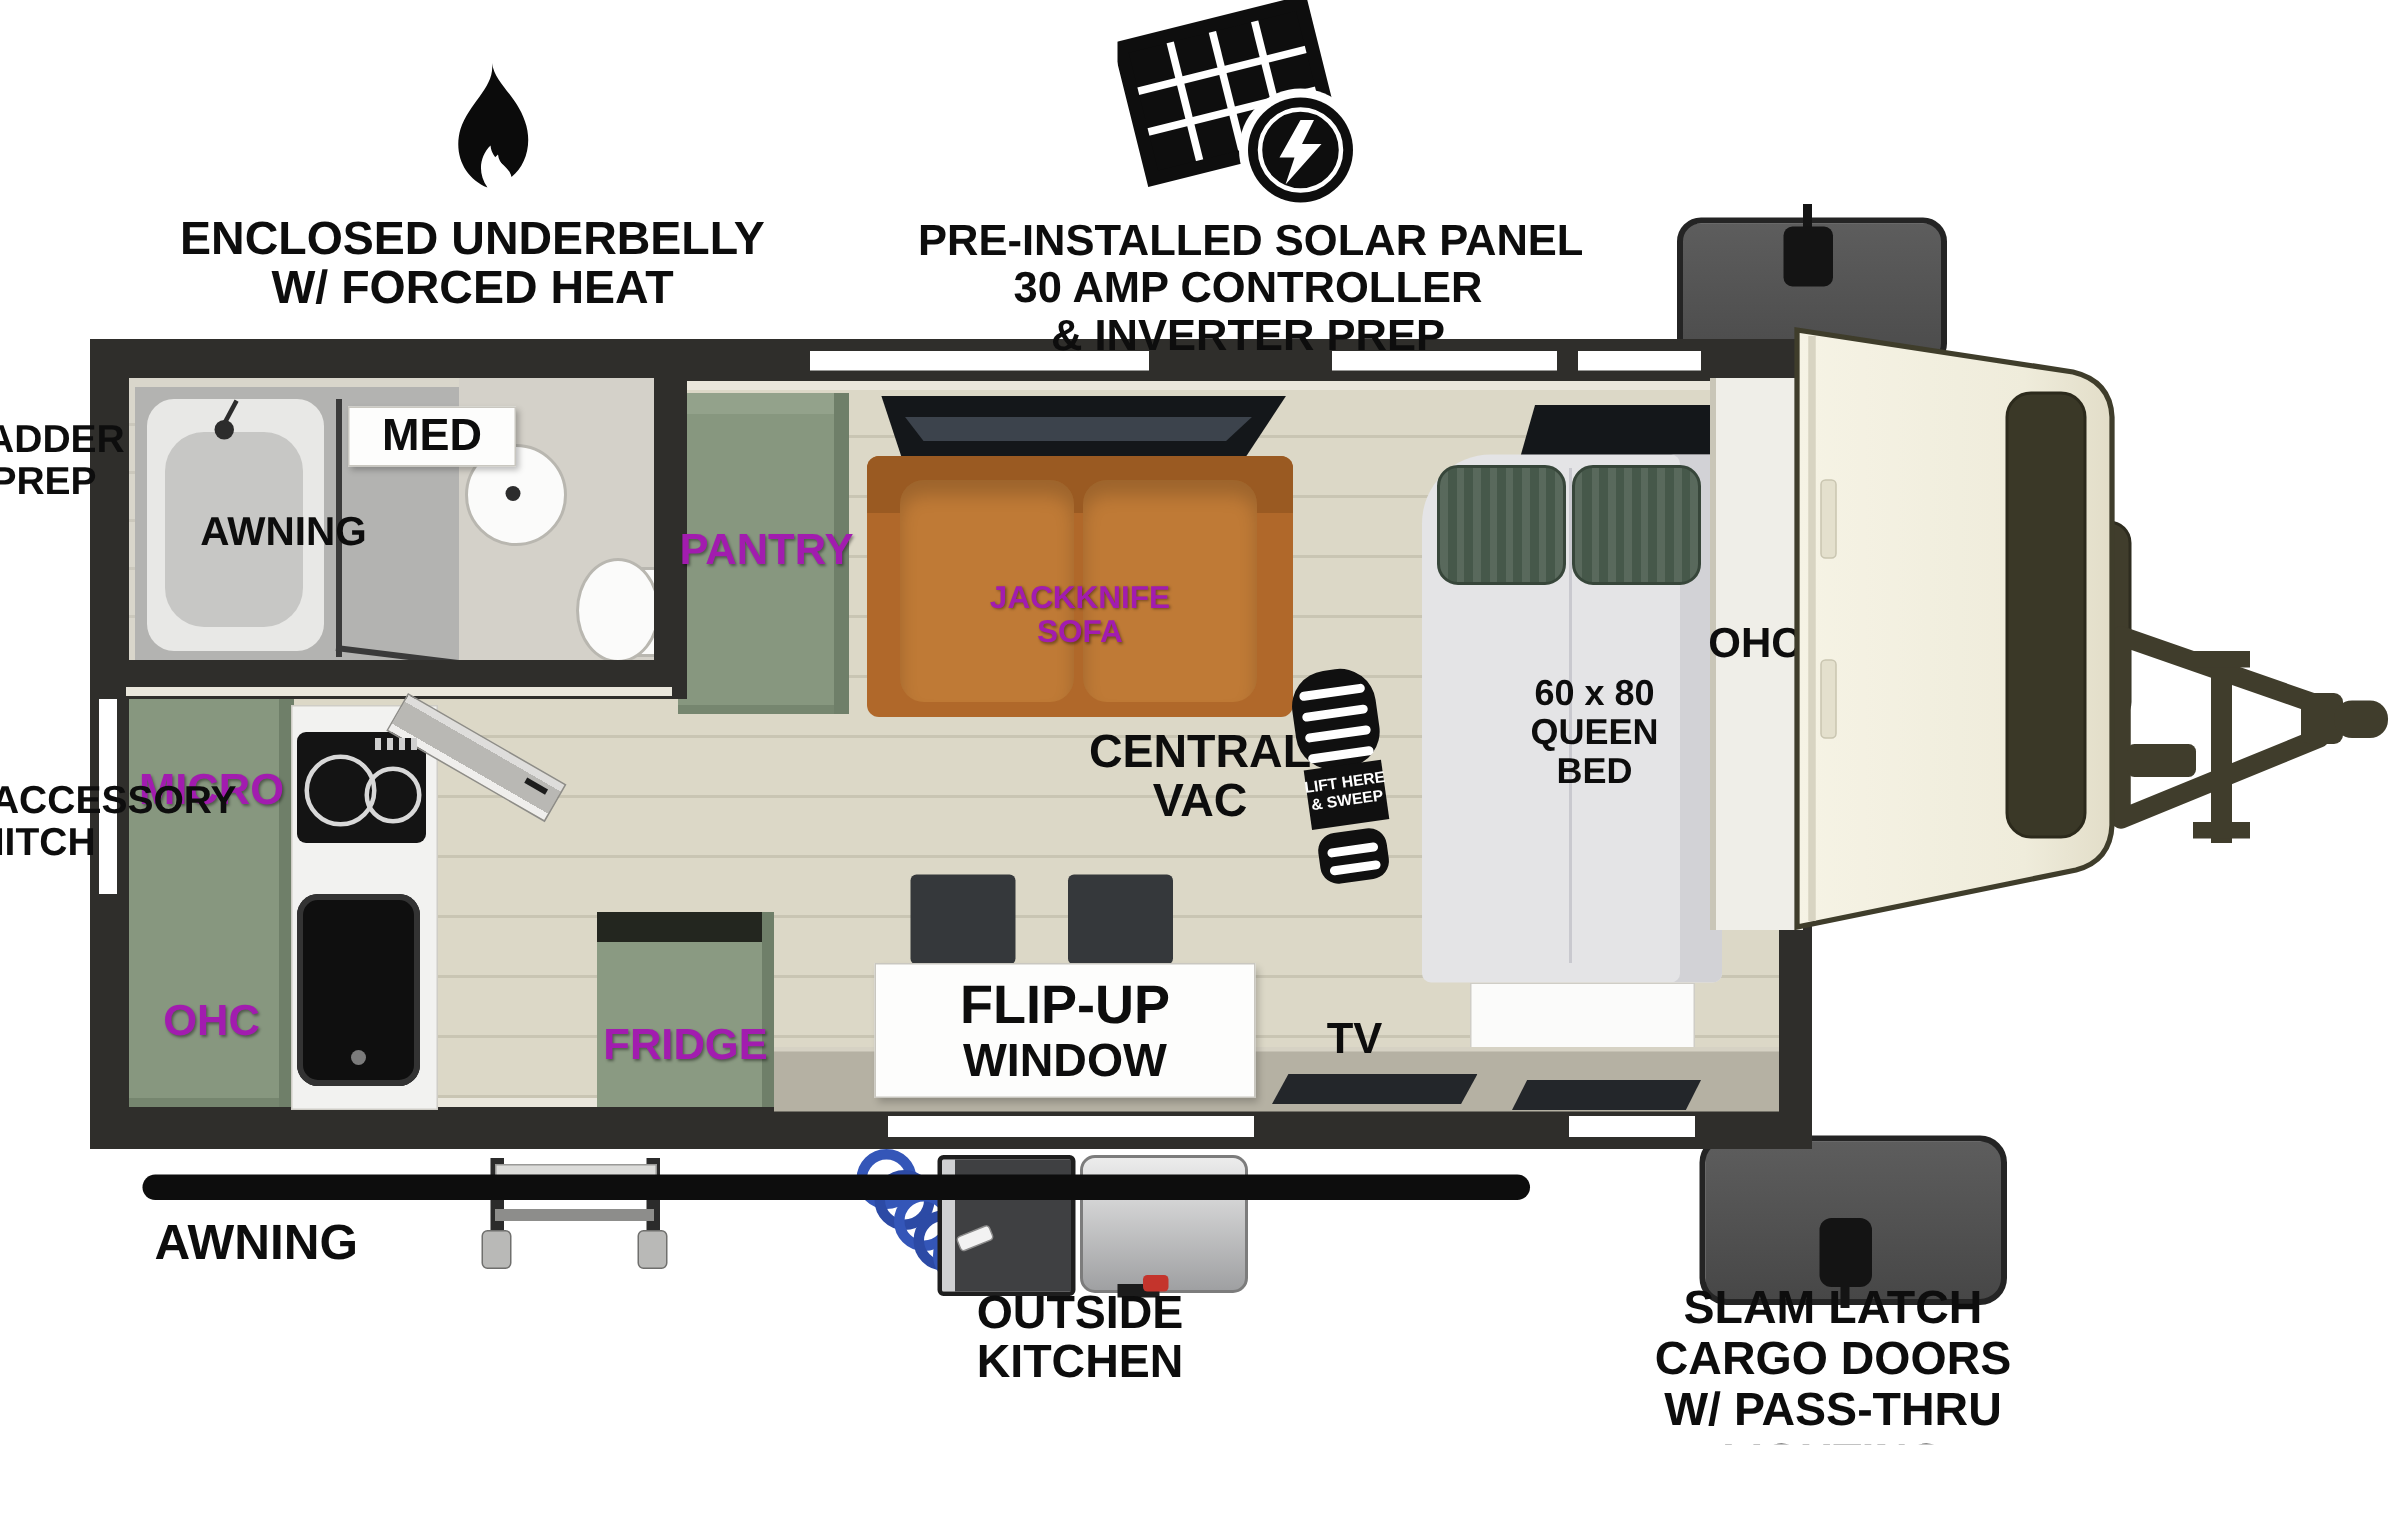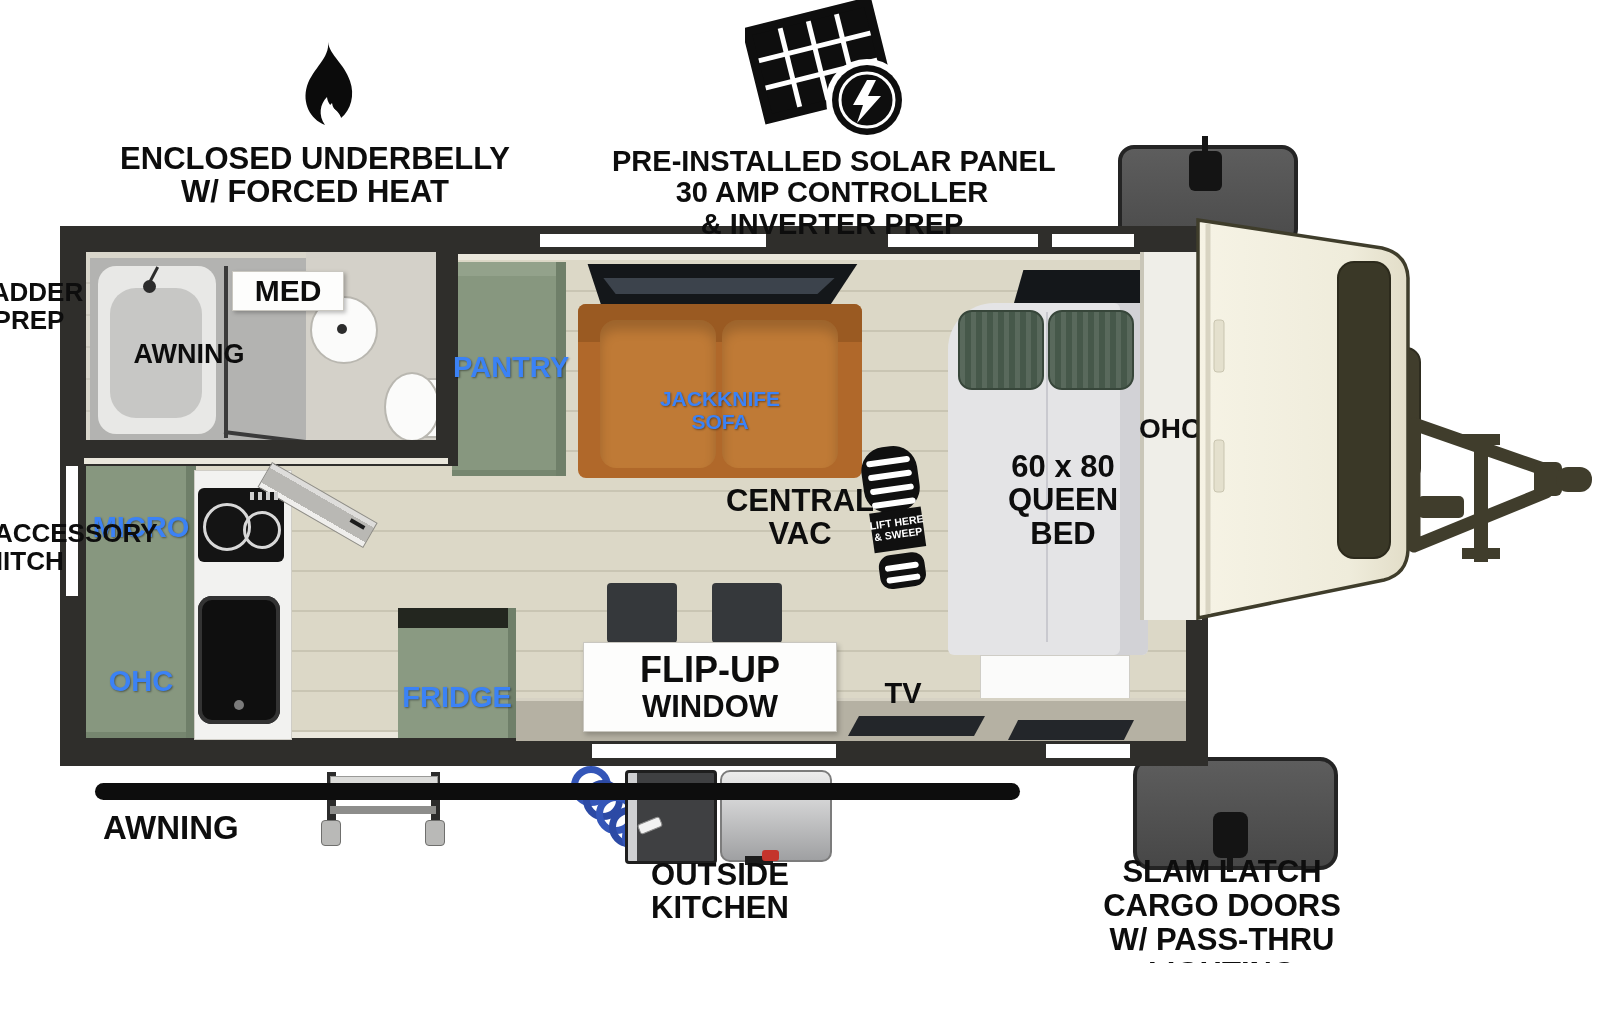--- a/index.html
+++ b/index.html
@@ -1,21 +1,21 @@
 <!DOCTYPE html>
 <html><head>
 <meta charset="utf-8">
 <style>
   html,body{margin:0;padding:0;background:#fff;}
   #canvas{position:relative;width:1600px;height:963px;background:#fff;overflow:hidden;
           font-family:"Liberation Sans",sans-serif;}
   .abs{position:absolute;}
   .lbl{font-weight:bold;color:#0d0d0d;text-align:center;line-height:1.08;
        font-family:"Liberation Sans",sans-serif;white-space:nowrap;}
-  .wlbl{color:#3b82f6;text-shadow:1px 1px 2px rgba(0,0,0,.4);}
+  .wlbl{color:#a21caf;text-shadow:1px 1px 2px rgba(0,0,0,.4);}
   .wall{background:#2f2e2b;}
   .slit{background:#ffffff;}
   .floorplanks{background-color:#dcd8c7;
     background-image:repeating-linear-gradient(180deg,#dcd8c7 0 38px,#c9c5b3 38px 40px),
                      repeating-linear-gradient(90deg,rgba(255,255,255,0) 0 158px,rgba(120,115,100,.18) 158px 161px);}
   .bathfloor{background-color:#d9d6cb;
     background-image:repeating-linear-gradient(180deg,rgba(0,0,0,0) 0 30px,rgba(120,115,100,.14) 30px 32px);}
   .green{background:linear-gradient(180deg,#93a28b 0 14px,#87977f 14px);}
   .greenedge{box-shadow:inset -10px 0 0 #6f7f69, inset 0 -6px 0 #76866f;}
 </style>
@@ -187,21 +187,21 @@
       <div>LIFT HERE</div>
       <div>&amp; SWEEP</div>
     </div>
   </div>
 
   <div class="abs" style="left:1012px;top:270px;width:142px;height:40px;background:#14171a;clip-path:polygon(8% 0,100% 0,93% 100%,0 100%);z-index:7"></div>
   <div class="abs" style="left:948px;top:303px;width:200px;height:352px;background:#e4e4e6;border-radius:46px 6px 6px 6px;box-shadow:inset -28px 0 0 #d2d2d6;z-index:7"></div>
   <div class="abs" style="left:1046px;top:312px;width:2px;height:330px;background:#c9c9cf;z-index:8"></div>
   <div class="abs" style="left:958px;top:310px;width:82px;height:76px;background:#46584a;border:2px solid #37463a;border-radius:14px;background-image:repeating-linear-gradient(90deg,rgba(255,255,255,.10) 0 5px,rgba(0,0,0,0) 5px 11px);z-index:8"></div>
   <div class="abs" style="left:1048px;top:310px;width:82px;height:76px;background:#46584a;border:2px solid #37463a;border-radius:14px;background-image:repeating-linear-gradient(90deg,rgba(255,255,255,.10) 0 5px,rgba(0,0,0,0) 5px 11px);z-index:8"></div>
-  <div class="abs lbl" style="left:973px;top:450px;width:180px;font-size:31px;z-index:9">
+  <div class="abs lbl" style="left:973px;top:450px;width:180px;font-size:24px;z-index:9">
     <div>60 x 80</div>
     <div>QUEEN</div>
     <div>BED</div>
   </div>
   <div class="abs" style="left:980px;top:655px;width:148px;height:68px;background:#fbfbfa;border:1px solid #cfcdc6;z-index:7"></div>
 
   <div class="abs" style="left:1140px;top:252px;width:58px;height:368px;background:#efeee8;border-left:4px solid #c9c6b8;z-index:7"></div>
   <div class="abs lbl rot90" style="left:1100px;top:414px;width:140px;height:30px;font-size:28px;z-index:9">OHC</div>
 
   <div class="abs" style="left:516px;top:698px;width:670px;height:40px;background:#b5b1a3;border-top:3px solid #d6d2c4;z-index:7"></div>

